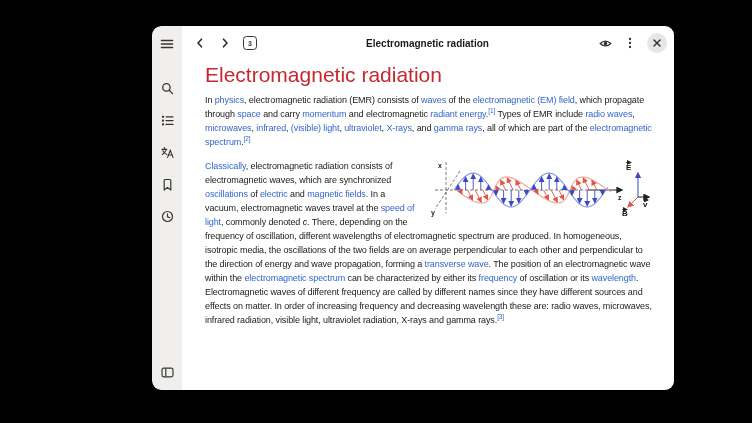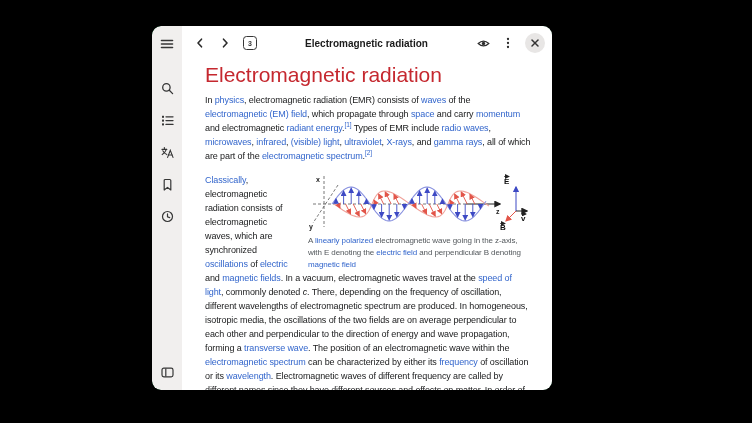--- a/index.html
+++ b/index.html
@@ -1,18 +1,18 @@
 <!DOCTYPE html>
 <html><head>
 <meta charset="utf-8">
 <style>
   html,body{margin:0;padding:0}
   body{width:752px;height:423px;background:#000;overflow:hidden;
        font-family:"Liberation Sans",sans-serif;position:relative}
-  .window{position:absolute;left:152px;top:26px;width:400px;height:364px;
+  .window{position:absolute;left:152px;top:26px;width:522px;height:364px;
           background:#14532d;border-radius:9px;overflow:hidden;
           box-shadow:0 8px 26px rgba(0,0,0,.65)}
   
   .sidebar{position:absolute;left:0;top:0;bottom:0;width:30px;background:#f1efee;
            border-radius:9px 0 0 9px;display:flex;flex-direction:column;
            align-items:center;padding:7px 0;box-sizing:border-box}
   .icon-btn{width:22px;height:22px;display:flex;align-items:center;justify-content:center;
             background:none;border:none;padding:0;color:#363636;border-radius:5px;cursor:pointer}
   .side-icons{display:flex;flex-direction:column;gap:10px;margin-top:22px;align-items:center}
   .side-bottom{margin-top:auto}
@@ -237,22 +237,19 @@
             <line x1="208" y1="38" x2="219" y2="38" stroke="#222" stroke-width="1" marker-end="url(#mK)"></line>
             <line x1="208" y1="38" x2="198" y2="48" stroke="#e25549" stroke-width="1" marker-end="url(#mB)" id="triadB"></line>
             <text class="veclab" x="196" y="11">E</text>
             <line x1="196" y1="3.5" x2="201" y2="3.5" stroke="#222" stroke-width="0.7" marker-end="url(#mK)"></line>
             <text class="veclab" x="213" y="48">v</text>
             <line x1="213" y1="41" x2="218" y2="41" stroke="#222" stroke-width="0.7" marker-end="url(#mK)"></line>
             <text class="veclab" x="192" y="57">B</text>
             <line x1="192" y1="50.5" x2="197" y2="50.5" stroke="#222" stroke-width="0.7" marker-end="url(#mK)"></line>
           </g>
         </svg>
-        <figcaption>
-          <span><span>A </span><span class="link">linearly polarized</span><span> electromagnetic wave going in the z-axis, with E denoting the </span><span class="link">electric field</span><span> and perpendicular B denoting </span><span class="link">magnetic field</span></span>
-        </figcaption>
       </figure>
       <span><span class="link">Classically</span><span>, electromagnetic radiation consists of </span><span class="bold">electromagnetic waves</span><span>, which are synchronized </span><span class="link">oscillations</span><span> of </span><span class="link">electric</span><span> and </span><span class="link">magnetic fields</span><span>. In a vacuum, electromagnetic waves travel at the </span><span class="link">speed of light</span><span>, commonly denoted </span><span class="italic">c</span><span>. There, depending on the frequency of oscillation, different wavelengths of electromagnetic spectrum are produced. In homogeneous, isotropic media, the oscillations of the two fields are on average perpendicular to each other and perpendicular to the direction of energy and wave propagation, forming a </span><span class="link">transverse wave</span><span>. The position of an electromagnetic wave within the </span><span class="link">electromagnetic spectrum</span><span> can be characterized by either its </span><span class="link">frequency</span><span> of oscillation or its </span><span class="link">wavelength</span><span>. Electromagnetic waves of different frequency are called by different names since they have different sources and effects on matter. In order of increasing frequency and decreasing wavelength these are: radio waves, microwaves, infrared radiation, visible light, ultraviolet radiation, X-rays and gamma rays.</span><sup class="ref">[3]</sup></span>
     </div>
 
   </div>
 
 </div>
 
 </body></html>

